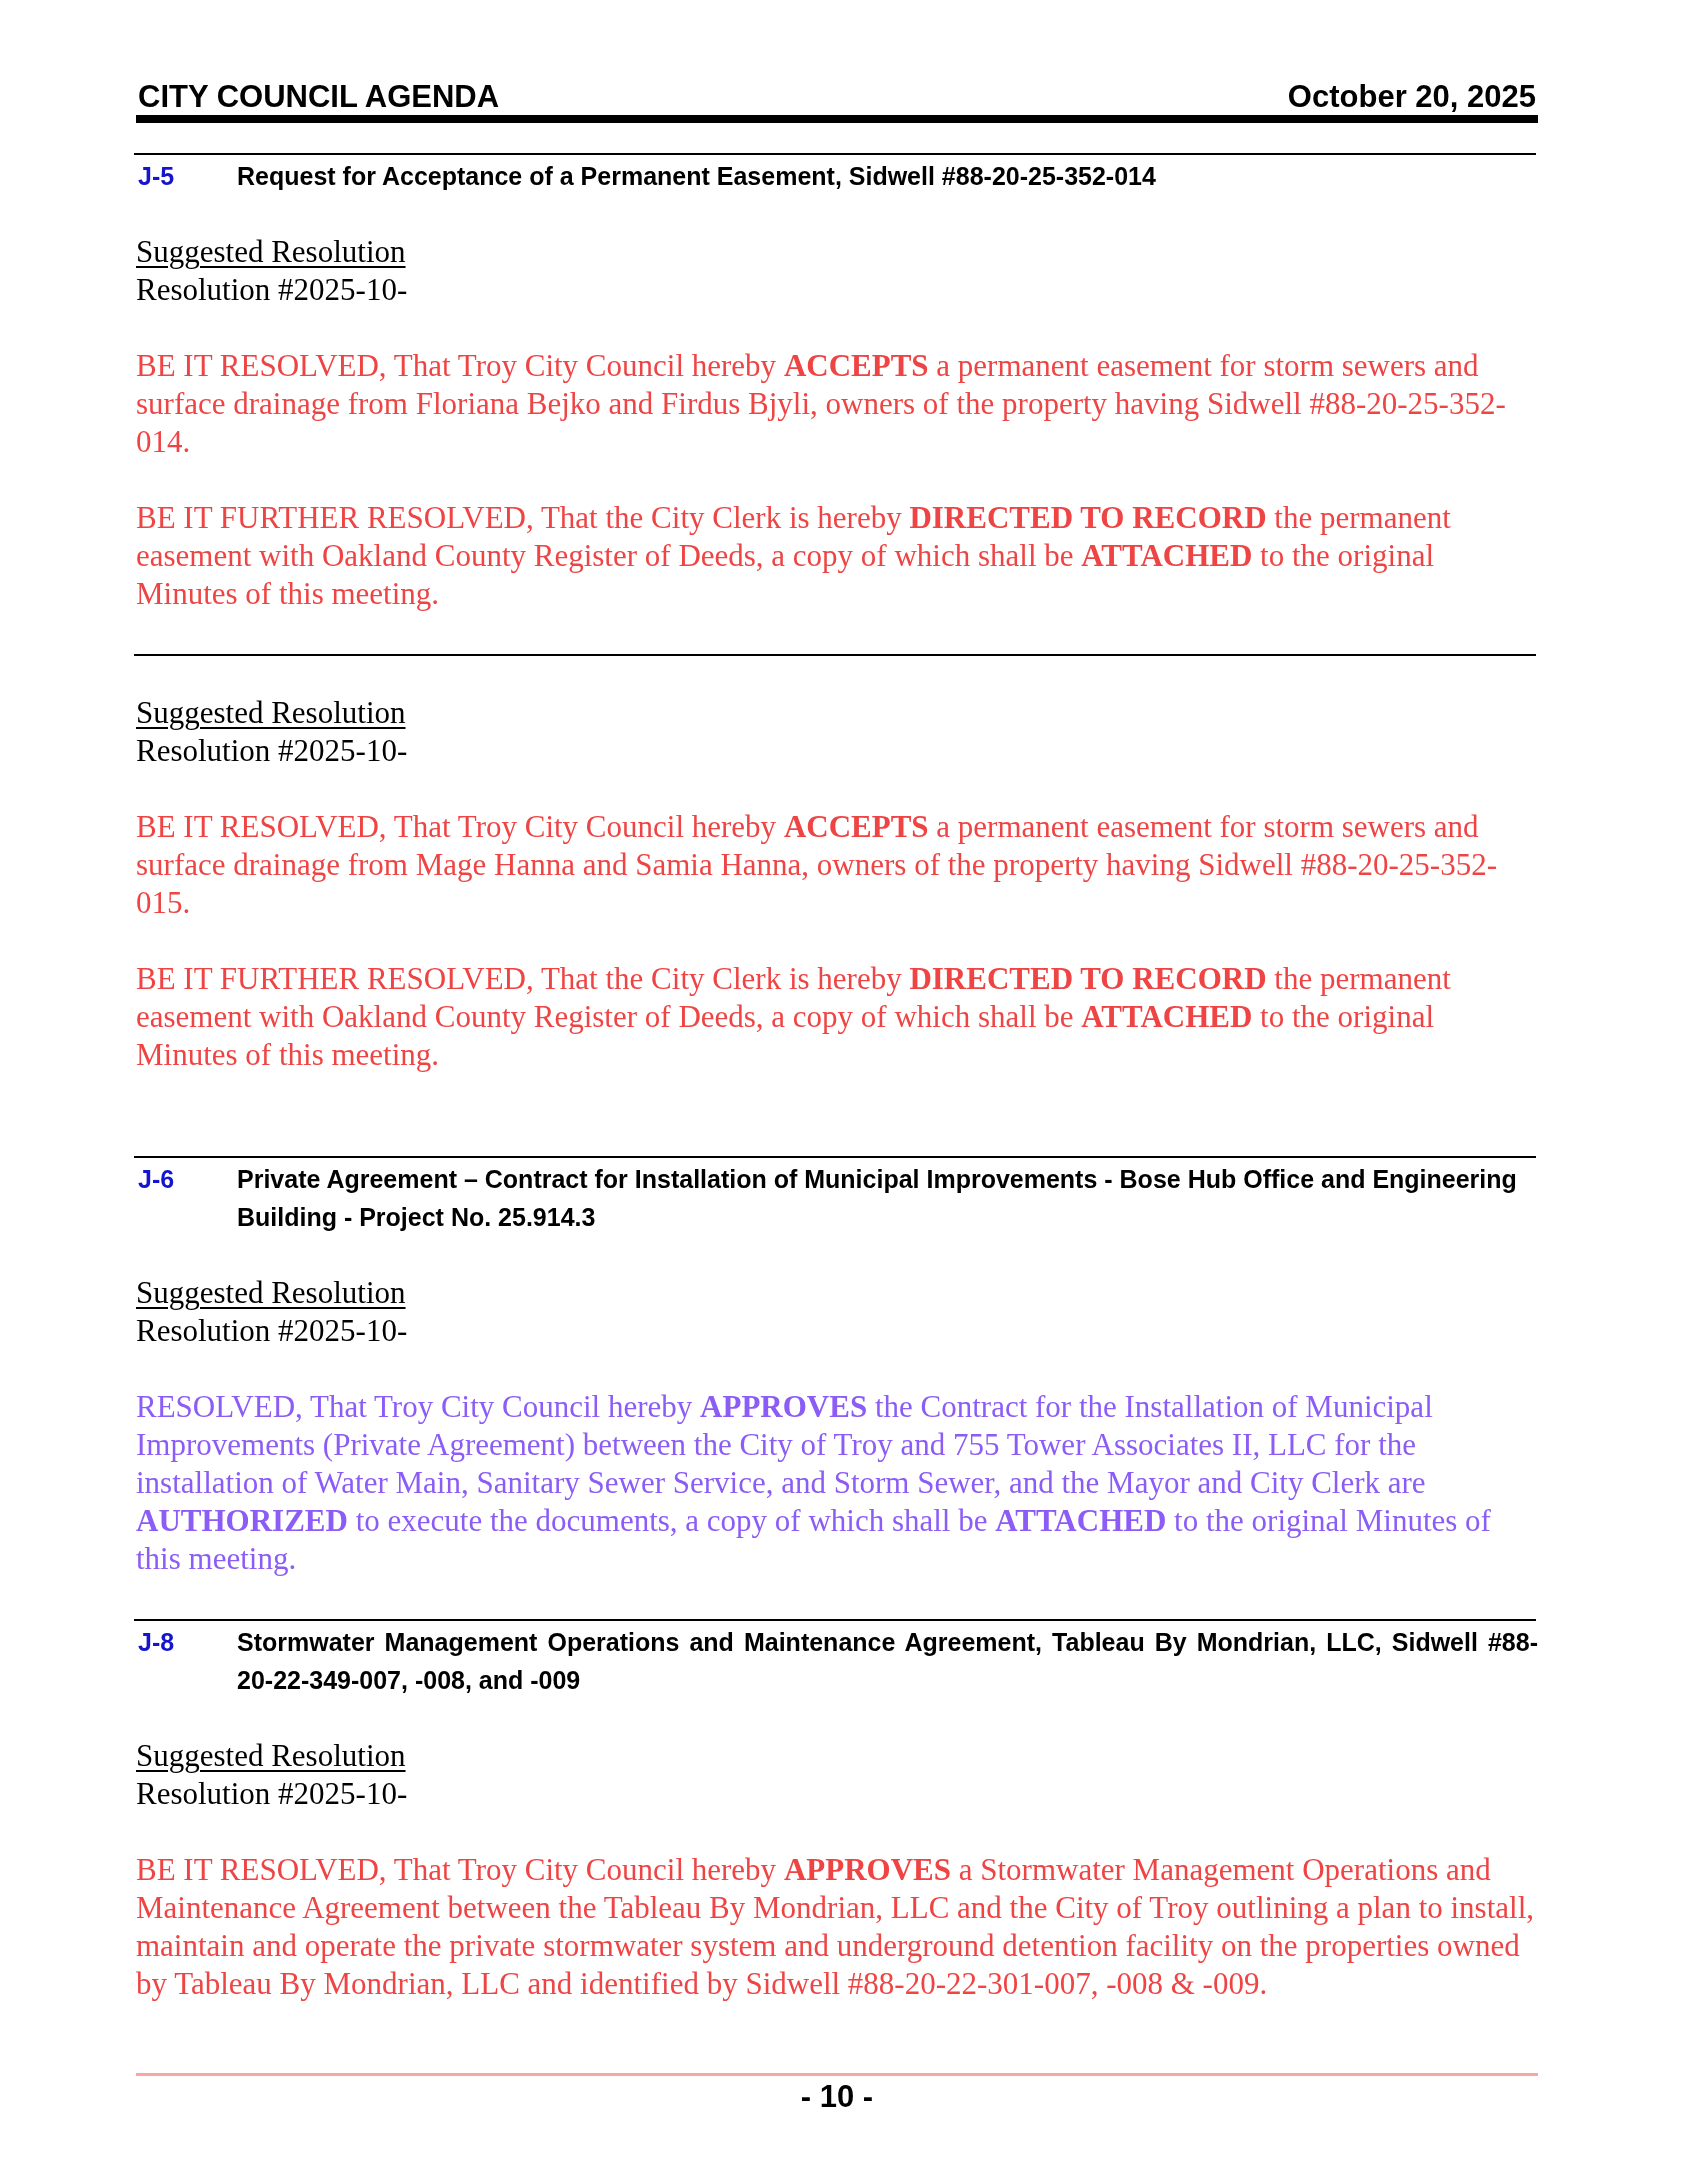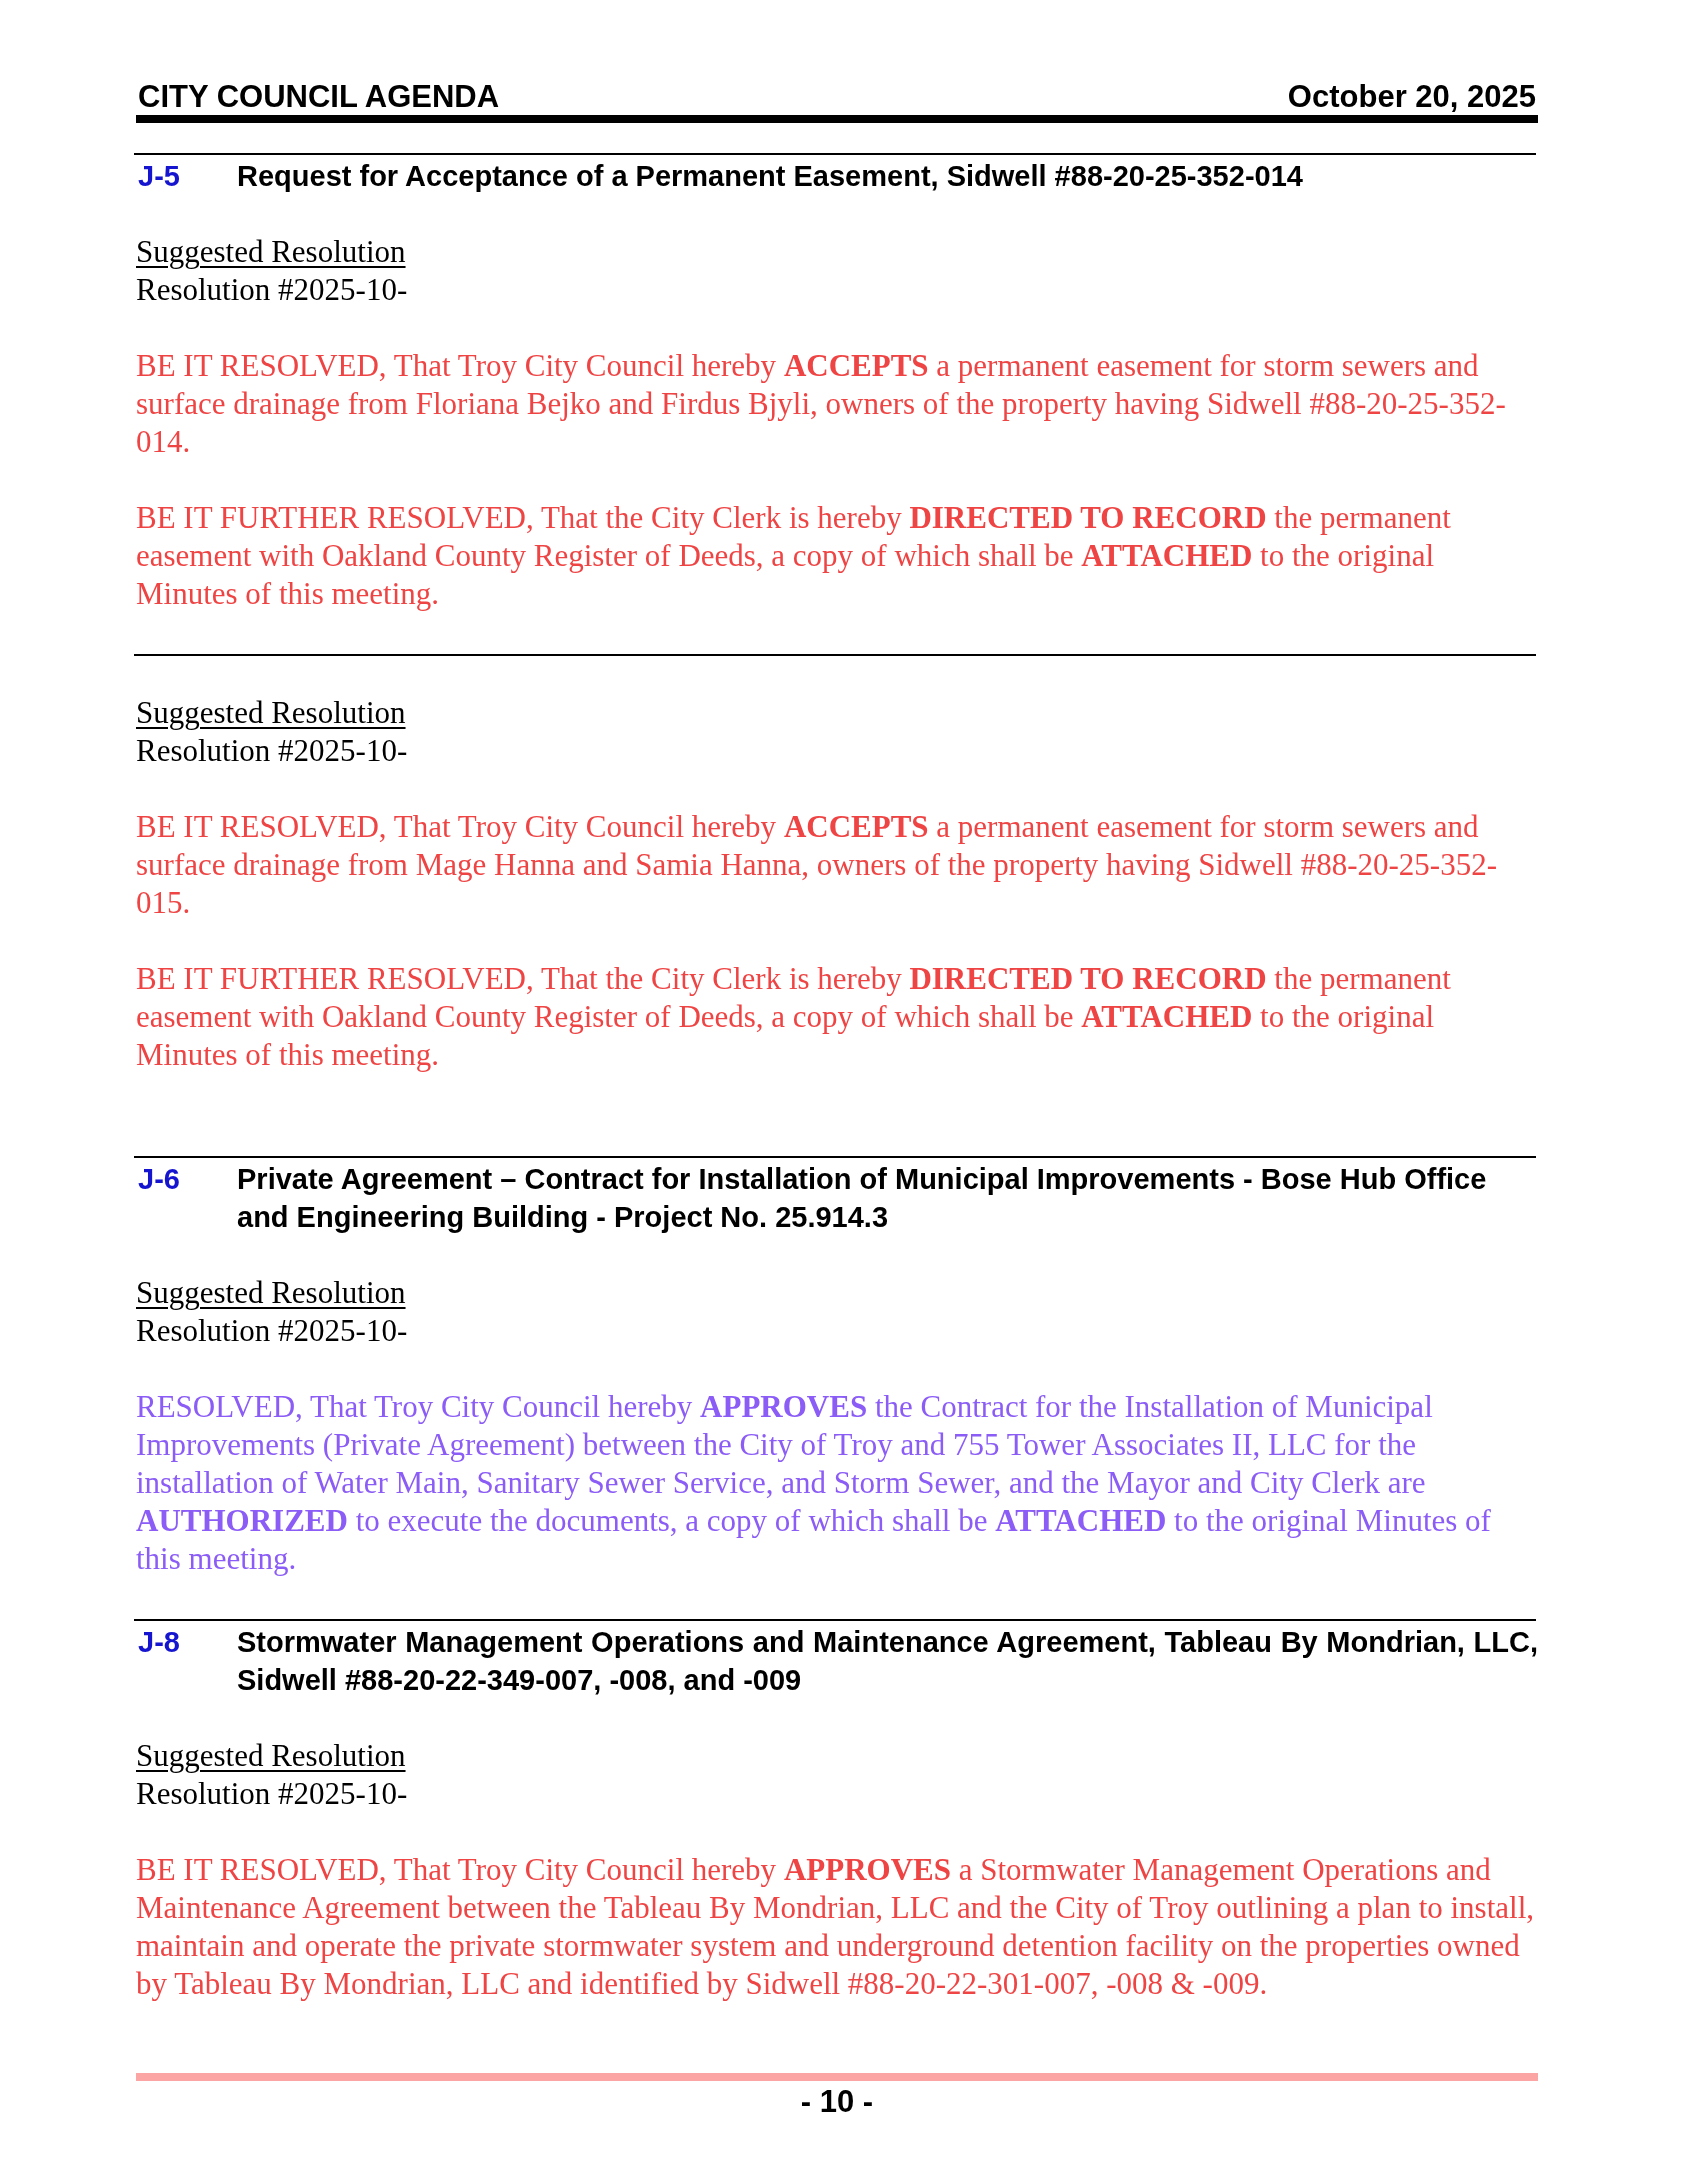--- a/index.html
+++ b/index.html
@@ -5,32 +5,32 @@
   html, body { margin: 0; padding: 0; background: #ffffff; }
   body { width: 1683px; height: 2178px; position: relative; overflow: hidden;
          font-family: "Liberation Sans", sans-serif; color: #000; }
   .page { position: absolute; left: 136px; top: 0; width: 1402px; }
   .hdr { position: absolute; top: 79px; left: 0; width: 1402px; height: 36px;
          border-bottom: 8px solid #000000; font-weight: bold; font-size: 31px; line-height: 36px; }
   .hdr .title { position: absolute; left: 2px; top: 0; }
   .hdr .date { position: absolute; right: 2px; top: 0; }
   .section { position: absolute; left: 0; width: 1402px; }
   .rule { height: 0; border-top: 2.5px solid #000; width: 1402px; margin-left: -2px; }
-  .head { position: relative; margin-top: 2px; font-weight: bold; font-size: 29px; line-height: 38px; }
+  .head { position: relative; margin-top: 2px; font-weight: bold; font-size: 25px; line-height: 38px; }
   .head .num { position: absolute; left: 2px; top: 0; color: #1515d0; }
   .head .ttl { margin-left: 101px; display: block; }
   .head .ttl.justify { text-align: justify; text-align-last: left; }
   .body { font-size: 31px; line-height: 38px; font-family: Liberation Serif, serif; }
   .sug { margin-top: 38px; text-decoration: underline; text-underline-offset: 4px; text-decoration-thickness: 2px; display: inline-block; }
   .resno { display: block; }
   .para { margin-top: 38px; }
   .gray { color: #ef4444; }
   .black { color: #8b5cf6; }
   .para b { font-weight: bold; }
-  .footer { position: absolute; top: 2073px; left: 0; width: 1402px; border-top: 8px solid #fca5a5; }
+  .footer { position: absolute; top: 2073px; left: 0; width: 1402px; border-top: 3px solid #fca5a5; }
   .footer .pg { display: block; text-align: center; font-weight: bold; font-size: 31px; line-height: 38px; margin-top: 2px; }
 </style>
 </head>
 <body>
 
 <div class="page">
 
   <div class="hdr">
     <span class="title">CITY COUNCIL AGENDA</span>
     <span class="date">October 20, 2025</span>

